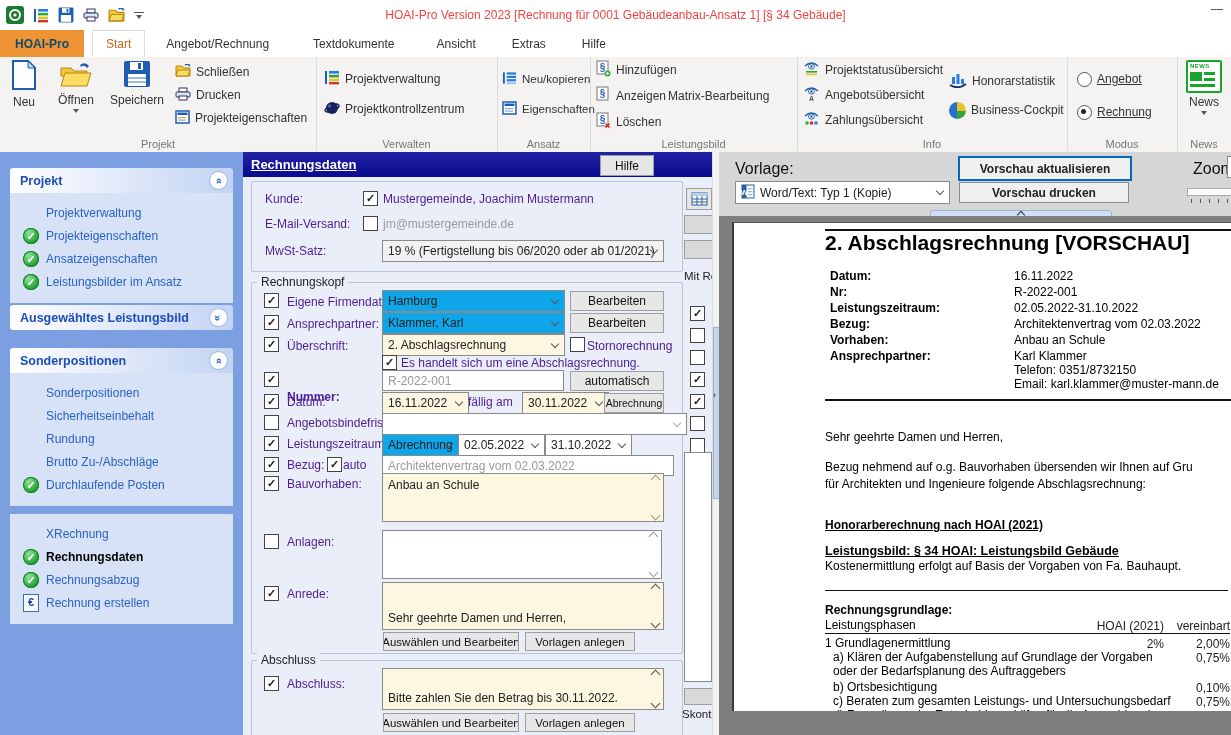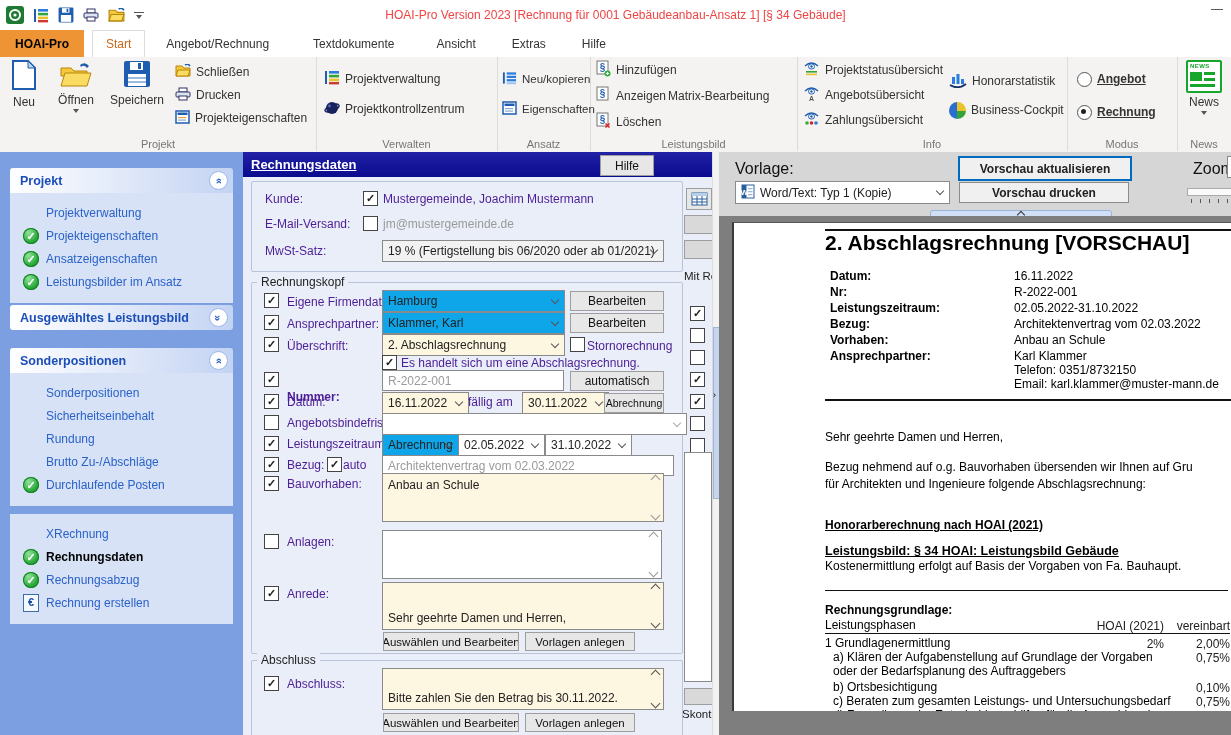--- a/index.html
+++ b/index.html
@@ -10,31 +10,31 @@
   .titlebar{left:0;top:0;width:1231px;height:30px;background:#fff;display:flex;align-items:center}
   .qa{display:flex;align-items:center;gap:9px;padding-left:6px}
   .qa span{display:inline-flex}
   .title-text{position:absolute;left:0;right:0;text-align:center;font-size:12px;color:#ef4444;pointer-events:none}
   .min-btn{position:absolute;right:8px;top:2px;color:#444;font-size:12px}
   .qa-caret{width:10px;border-top:1px solid #555;padding-top:2px;justify-content:center}
   .tri-dn{width:0;height:0;border-left:3px solid transparent;border-right:3px solid transparent;border-top:4px solid #555;display:inline-block}
   
   .tabrow{left:0;top:30px;width:1231px;height:27px;background:#fff;border-bottom:1px solid #e2e2e2;display:flex;align-items:stretch}
   .tab{display:flex;align-items:center;padding:0 13px;color:#333;cursor:default;white-space:nowrap}
-  .tab.accent{background:#ef9434;color:#000000;font-weight:bold;padding:0 15px}
+  .tab.accent{background:#ef9434;color:#0c4a6e;font-weight:bold;padding:0 15px}
   .tab.active{background:#fff;border:1px solid #dcdcdc;border-bottom:none;color:#c9671c;margin-left:8px}
   
   .ribbon{left:0;top:57px;width:1231px;height:95px;background:#f4f3f1;border-bottom:1px solid #d4d4d4}
   .rgroup{position:absolute;top:0;height:94px;border-right:1px solid #dcdcdc}
   .glabel{position:absolute;bottom:1px;left:0;right:0;text-align:center;font-size:11px;color:#767676}
   .bigbtn{position:absolute;top:3px;display:flex;flex-direction:column;align-items:center;gap:2px;font-size:12px;color:#333}
   .ritem{position:absolute;display:flex;align-items:center;gap:5px;height:18px;font-size:12px;color:#333;white-space:nowrap}
   .radio{width:13px;height:13px;border-radius:50%;border:1px solid #555;background:#fff;position:relative;flex:none}
   .radio.on::after{content:"";position:absolute;left:3px;top:3px;width:5px;height:5px;border-radius:50%;background:#222}
-  .radio-label{font-weight:bold;text-decoration:underline}
+  .radio-label{font-weight:normal;text-decoration:underline}
   .ic-pie{width:17px;height:17px;border-radius:50%;background:conic-gradient(#e9c32b 0 95deg,#35a33b 95deg 185deg,#2a6fd0 185deg 360deg)}
   .ic-news{width:32px;height:29px;border:2px solid #17a52c;background:#fff;position:relative;border-radius:2px}
   .newstxt{position:absolute;left:2px;top:1px;font-size:6px;font-weight:bold;color:#17a52c;letter-spacing:.4px}
   .newsbar1{position:absolute;left:2px;top:10px;width:12px;height:9px;background:#17a52c}
   .newsbar2{position:absolute;left:16px;top:10px;width:11px;height:3px;background:#17a52c}
   .newsbar3{position:absolute;left:16px;top:16px;width:11px;height:3px;background:#17a52c}
   .newsbar4{position:absolute;left:2px;top:22px;width:25px;height:3px;background:#17a52c}
   
   .sidebar{left:0;top:152px;width:243px;height:583px;background:#7b9fe1;overflow:hidden}
   .sb-panel{position:absolute;left:10px;width:223px}

